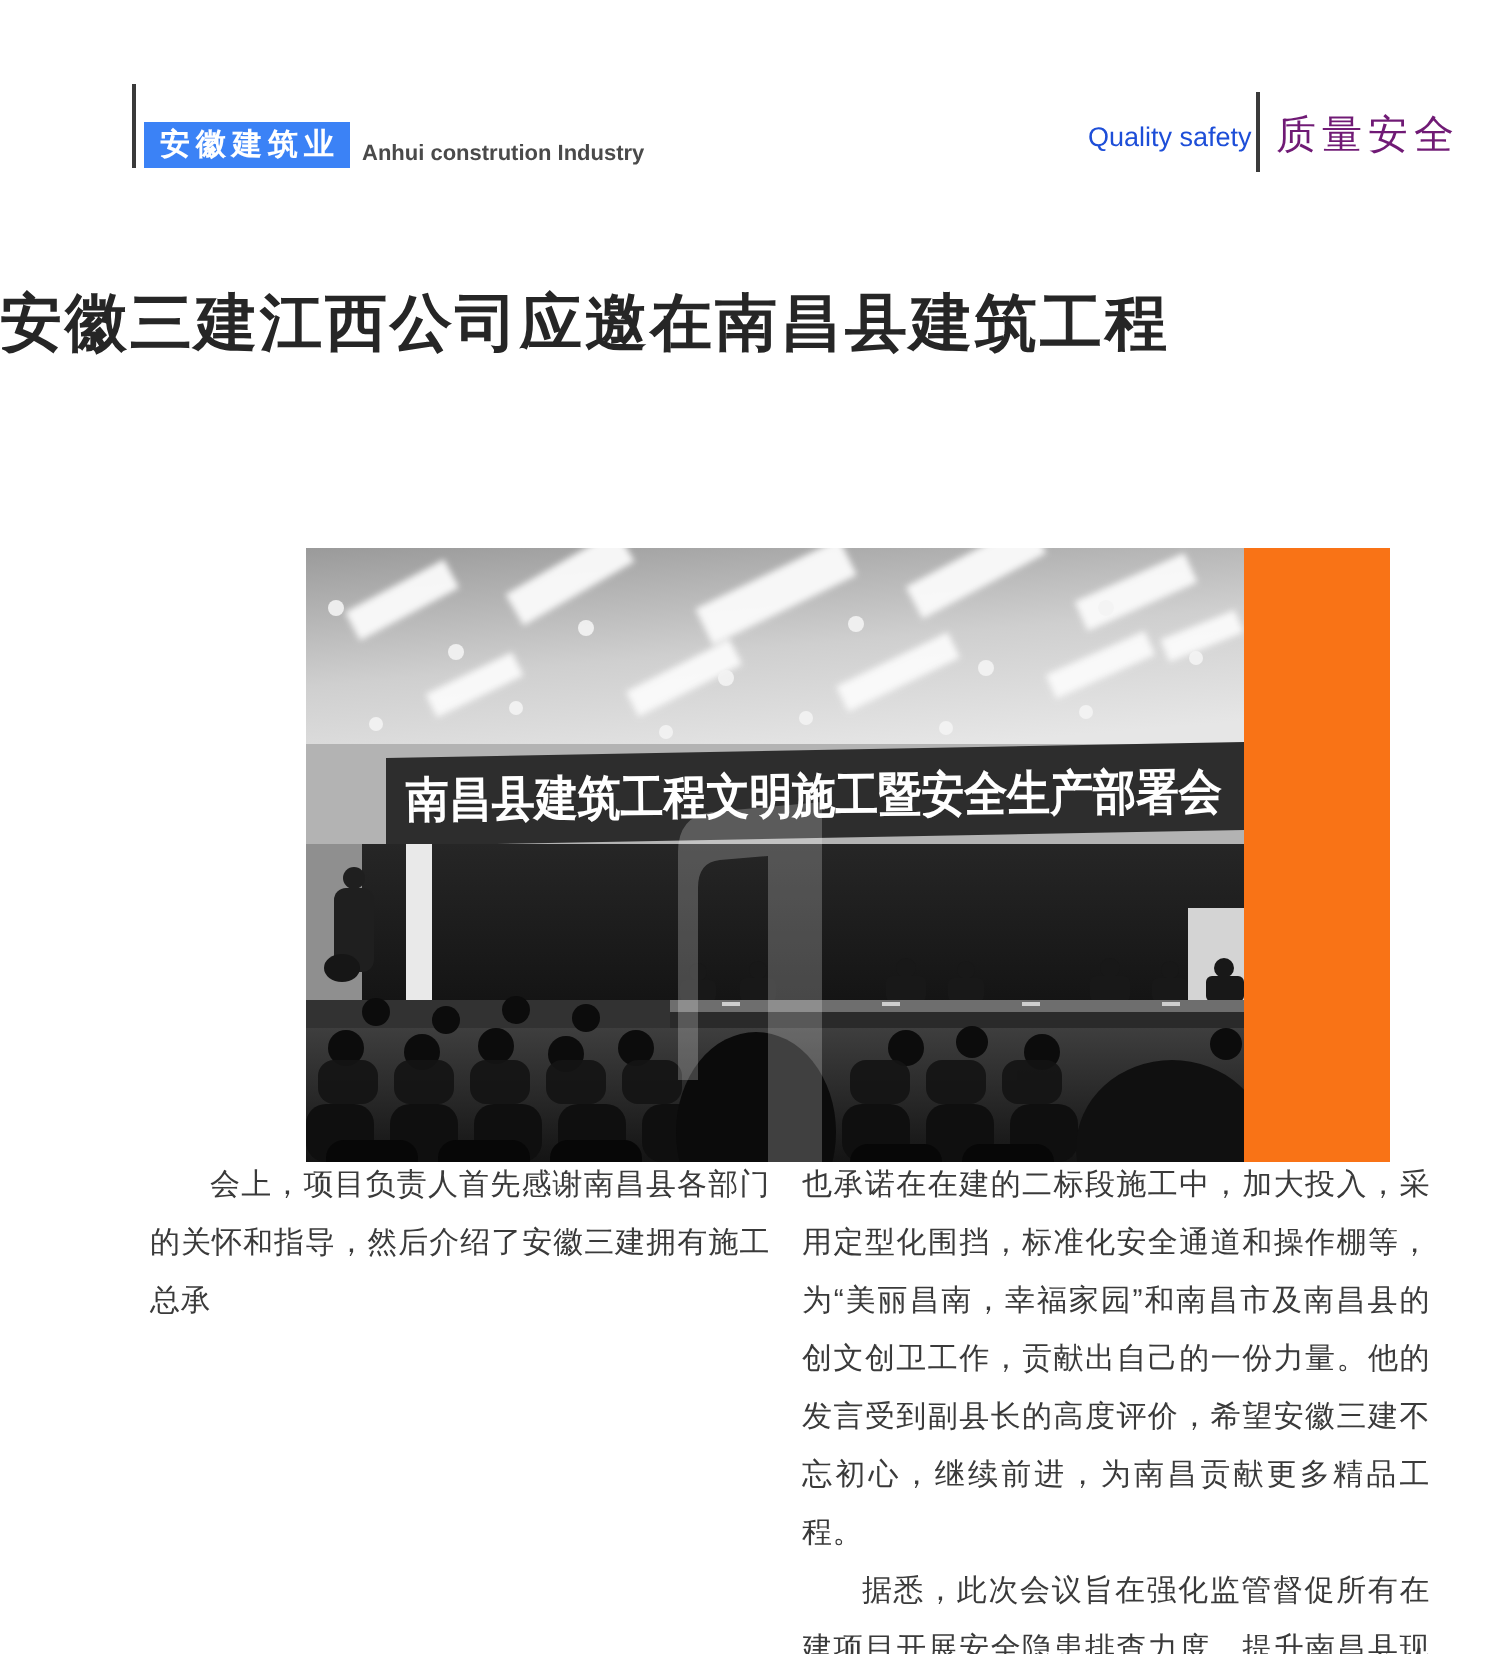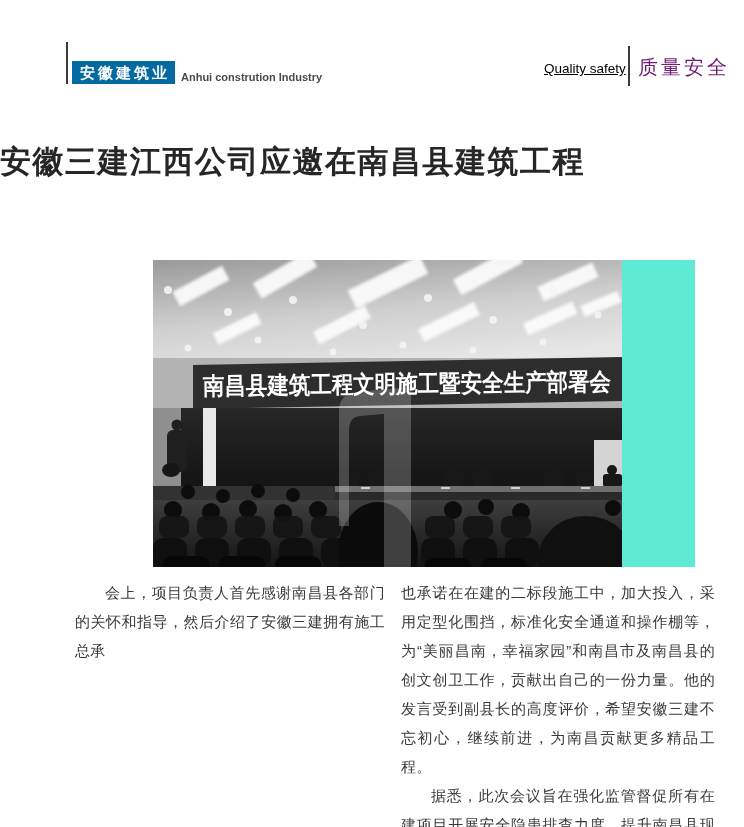--- a/index.html
+++ b/index.html
@@ -4,32 +4,32 @@
 <style>
   html,body{margin:0;padding:0;background:#fff;}
   .page{
     position:relative;width:744px;height:827px;background:#ffffff;overflow:hidden;
     font-family:"Liberation Sans","DejaVu Sans",sans-serif;color:#3a3a3a;
   }
   
   .rule-left{position:absolute;left:66px;top:42px;width:2px;height:42px;background:#3a3a3a;}
   .journal-line{position:absolute;left:75px;top:44px;font-size:13px;letter-spacing:8px;color:#4a4a4a;font-weight:600;white-space:nowrap;}
   .brand-row{position:absolute;left:72px;top:61px;display:flex;align-items:flex-end;}
-  .brand-box{background:#0369a1;color:#ffffff;font-size:15px;font-weight:700;letter-spacing:3px;padding:3px 5px 3px 8px;line-height:17px;}
+  .brand-box{background:#3b82f6;color:#ffffff;font-size:15px;font-weight:700;letter-spacing:3px;padding:3px 5px 3px 8px;line-height:17px;}
   .brand-en{font-size:11px;font-weight:700;color:#4a4a4a;margin-left:6px;padding-bottom:1px;white-space:nowrap;}
-  .section-en{position:absolute;left:544px;top:61px;font-size:13.5px;color:#000000;white-space:nowrap;text-decoration:underline;}
+  .section-en{position:absolute;left:544px;top:61px;font-size:13.5px;color:#1d4ed8;white-space:nowrap;}
   .head-divider{position:absolute;left:628px;top:46px;width:1.5px;height:40px;background:#3a3a3a;}
   .section-cn{position:absolute;left:638px;top:54px;font-size:20px;color:#701a75;letter-spacing:3px;white-space:nowrap;}
   
   .title{
     position:absolute;left:0;right:0;top:138px;text-align:left;
     font-size:31px;font-weight:700;color:#262626;line-height:48px;letter-spacing:1.5px;
   }
   
-  .photo{position:absolute;left:153px;top:260px;width:542px;height:307px;background:#5eead4;}
+  .photo{position:absolute;left:153px;top:274px;width:542px;height:307px;background:#f97316;}
   .photo svg{display:block;}
   
   .body-text{position:absolute;left:75px;top:578px;width:640px;display:flex;gap:16px;}
   .col{font-size:15px;line-height:29px;color:#3a3a3a;text-align:justify;letter-spacing:0.3px;}
   .col-left{width:310px;}
   .col-right{width:314px;}
   .col p{margin:0;}
   .col p.indent{text-indent:2em;}
 </style>
 </head>

